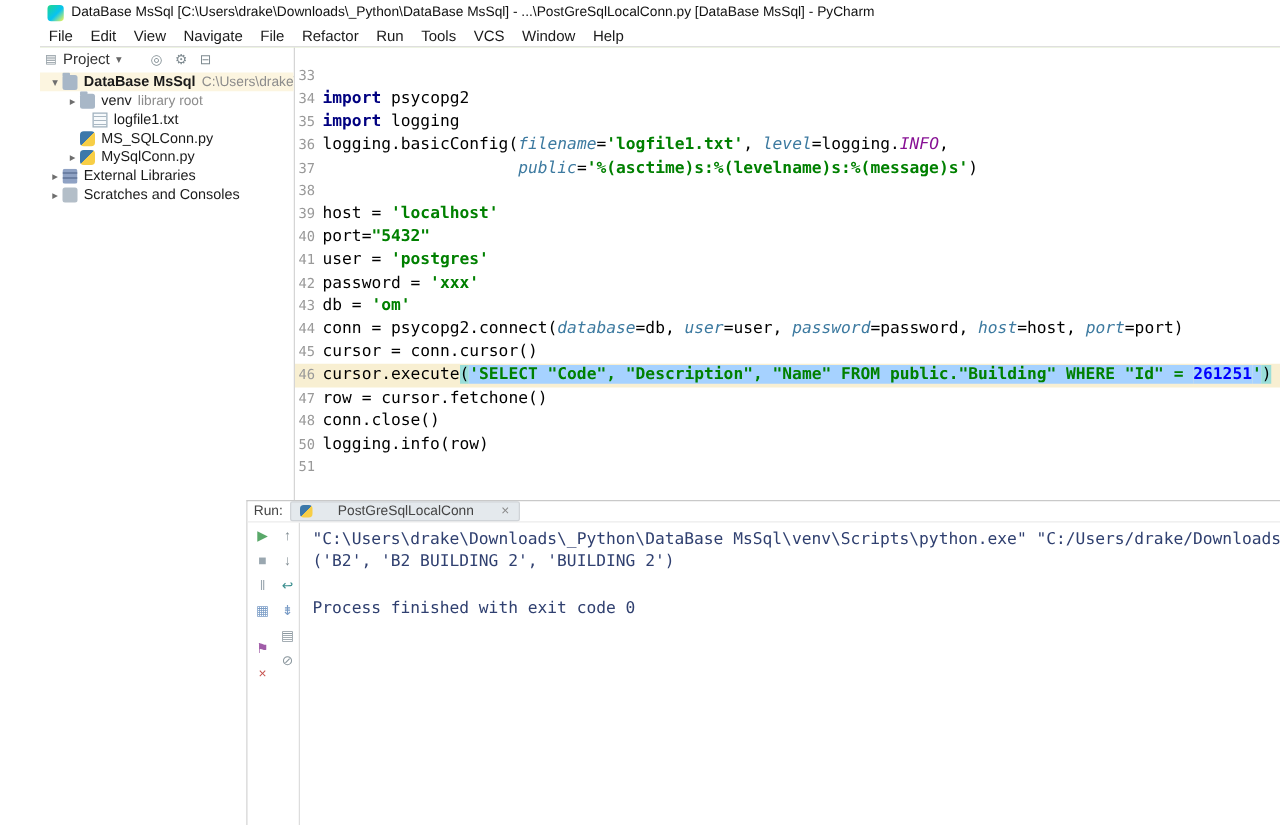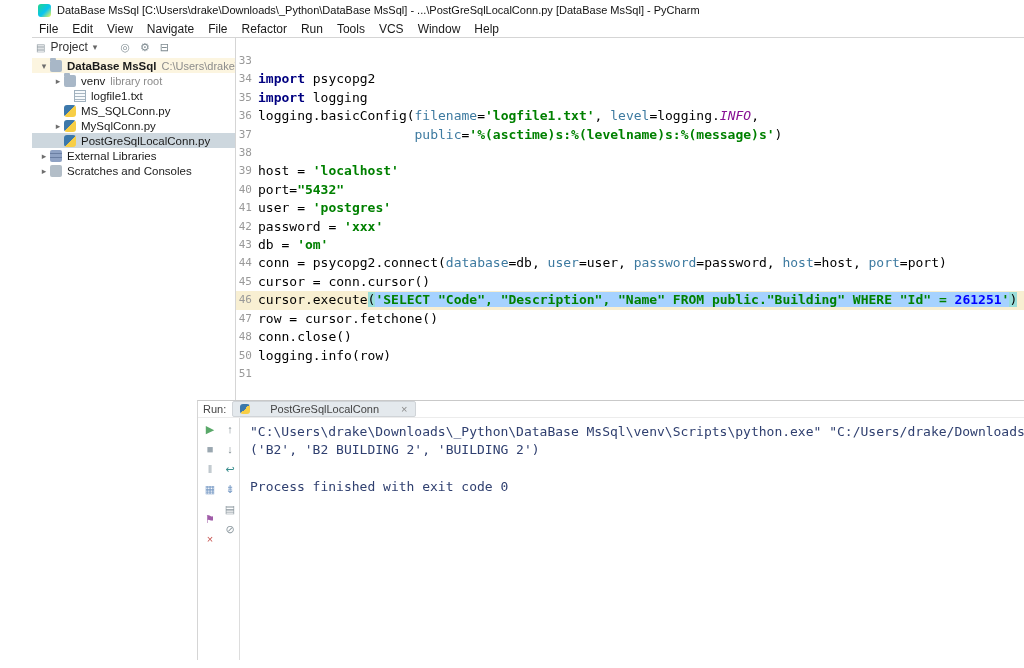--- a/index.html
+++ b/index.html
@@ -50,21 +50,21 @@
     overflow:hidden; background:#fff; padding-top:14px; }
   .line { display:flex; line-height:18.4px; white-space:pre;
     font-family:"DejaVu Sans Mono", monospace; font-size:13px; color:#000; }
   .line.current { background:#f8efd2; }
   .gutter { width:16px; flex:none; text-align:right; color:#999;
     font-size:11px; line-height:18.4px; }
   .code { padding-left:6px; }
   .tk-kw   { color:#000080; font-weight:bold; }
   .tk-str  { color:#008000; font-weight:bold; }
   .tk-num  { color:#0000ff; font-weight:bold; }
-  .tk-kwa  { color:#3d7aa0; }
+  .tk-kwa  { color:#3d7aa0;font-style:italic; }
   .tk-const{ color:#871094; font-style:italic; }
   .tk-sel  { background:#a6d2ff; }
   .tk-brace{ background:#99ded9; }
   
   .run-panel { position:absolute; left:165px; top:400px; right:0; bottom:0;
     background:#fff; border-top:1px solid #c9c9c9; border-left:1px solid #d5d5d5; z-index:2;
     display:flex; flex-direction:column; }
   .run-header { height:17px; flex:none; display:flex; align-items:center; gap:6px;
     padding-left:5px; font-size:11px; color:#444; border-bottom:1px solid #ececec; }
   .run-tab { display:flex; align-items:center; gap:20px; padding:1px 7px;
@@ -137,25 +137,20 @@
         <div class="trow" style="padding-left: 20px;">
           <span class="chev"></span>
           <span class="tico tico-py"></span>
           <span class="tlabel">MS_SQLConn.py</span>
         </div>
         <div class="trow" style="padding-left: 20px;">
           <span class="chev">▸</span>
           <span class="tico tico-py"></span>
           <span class="tlabel">MySqlConn.py</span>
         </div>
-        <div class="trow selected" style="padding-left: 20px;">
-          <span class="chev"></span>
-          <span class="tico tico-py"></span>
-          <span class="tlabel">PostGreSqlLocalConn.py</span>
-        </div>
         <div class="trow" style="padding-left: 6px;">
           <span class="chev">▸</span>
           <span class="tico tico-lib"></span>
           <span class="tlabel">External Libraries</span>
         </div>
         <div class="trow" style="padding-left: 6px;">
           <span class="chev">▸</span>
           <span class="tico tico-scratch"></span>
           <span class="tlabel">Scratches and Consoles</span>
         </div>

